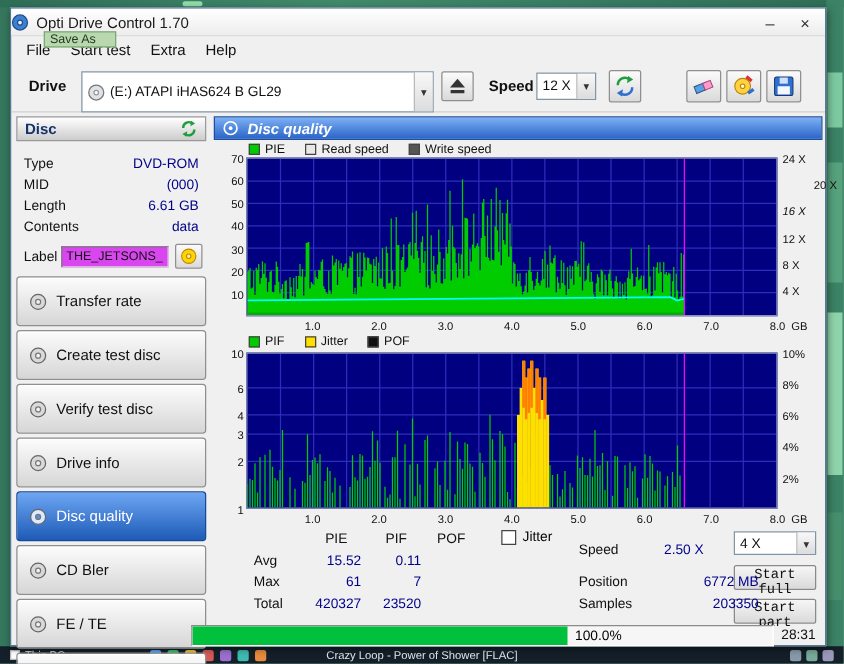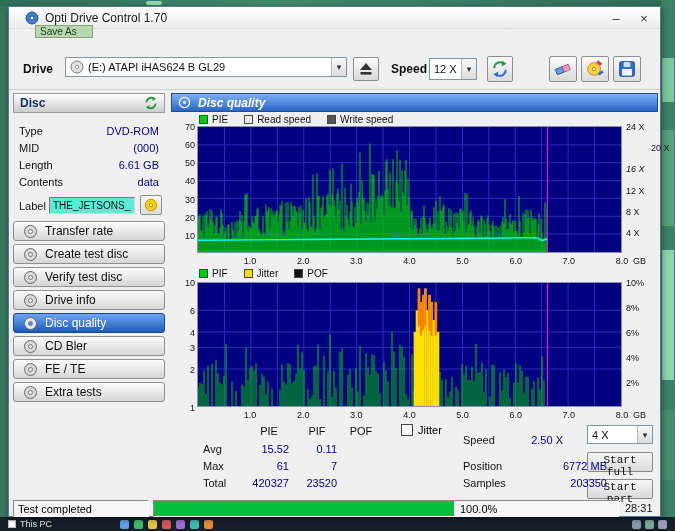--- a/index.html
+++ b/index.html
@@ -2,51 +2,51 @@
 <html><head>
 <meta charset="utf-8">
 <style>
 *{box-sizing:border-box}
 html,body{margin:0;padding:0}
 body{width:675px;height:531px;position:relative;overflow:hidden;background:#37795f;font-family:"Liberation Sans",sans-serif}
 .strip{position:absolute}
 .taskbar{position:absolute;left:0;top:517px;width:675px;height:14px;background:#141f29;display:flex;align-items:center;gap:8px;padding:0 8px;color:#e8e8e8;font-size:9px}
 .tb-ico{width:9px;height:9px;border-radius:2px;display:inline-block}
 .window{position:absolute;left:8px;top:6px;width:653px;height:511px;background:#f0f0f0;border:1px solid #55789c;box-shadow:1px 2px 6px rgba(0,0,0,.45)}
-.titlebar{position:absolute;left:0;top:0;right:0;height:22px;background:linear-gradient(#ffffff,#ededed);display:flex;align-items:center;padding:0 16px;border-bottom:1px solid #dcdcdc;font-size:12px;color:#1a1a1a}
+.titlebar{position:absolute;left:0;top:0;right:0;height:22px;background:linear-gradient(#ffffff,#ededed);display:flex;align-items:center;padding:0 0;border-bottom:1px solid #dcdcdc;font-size:12px;color:#1a1a1a}
 .title{margin-left:6px}
 .win-ctl{position:absolute;right:2px;top:0;height:22px;display:flex;align-items:center}
 .win-btn{width:28px;text-align:center;font-size:13px;color:#333}
 .saveas{position:absolute;left:26px;top:18px;width:58px;height:13px;background:#b9d8b0;border:1px solid #7ea877;color:#1e3a1a;font-size:10px;line-height:11px;padding-left:4px;z-index:9}
 .menubar{position:absolute;left:0;top:24px;right:0;height:18px;display:flex;align-items:center;padding-left:4px}
 .menu-item{font-size:12px;padding:1px 8px;color:#111}
 .toolbar{position:absolute;left:0;top:42px;right:0;height:41px;border-bottom:1px solid #cfcfcf}
 .lbl{position:absolute;font-size:11px;color:#111;white-space:nowrap}
 .bold{font-weight:bold;font-size:12px}
 .combo{position:absolute;background:#fff;border:1px solid #8294a5;font-size:11px;display:flex;align-items:center;gap:4px;padding-left:4px;color:#111;white-space:nowrap}
 .combo .arrow{margin-left:auto;align-self:stretch;width:15px;display:flex;align-items:center;justify-content:center;font-size:9px;color:#333;background:linear-gradient(#f8f8f8,#dcdcdc);border-left:1px solid #b9b9b9}
 .btn3d{position:absolute;display:flex;align-items:center;justify-content:center;background:linear-gradient(#fbfbfb,#dadada);border:1px solid #8f8f8f;border-radius:2px}
 .panel-header{position:absolute;display:flex;align-items:center;background:linear-gradient(#ffffff,#cccccc);border:1px solid #9a9a9a;font-weight:bold;font-size:12px;color:#17336b;padding:0 6px}
 .panel-header .sp{flex:1}
 .info-row{height:17px;display:flex;align-items:center;justify-content:space-between;padding:0 6px;font-size:11px}
 .info-row .k{color:#111}
 .info-row .v{color:#00008b}
-.side-btn{width:152px;height:20px;margin-bottom:3px;background:linear-gradient(#fcfcfc,#d6d6d6);border:1px solid #8f8f8f;border-radius:3px;display:flex;align-items:center;gap:7px;padding-left:9px;font-size:12px;color:#101010;box-shadow:inset 0 1px 0 #fff}
+.side-btn{width:152px;height:40px;margin-bottom:3px;background:linear-gradient(#fcfcfc,#d6d6d6);border:1px solid #8f8f8f;border-radius:3px;display:flex;align-items:center;gap:7px;padding-left:9px;font-size:12px;color:#101010;box-shadow:inset 0 1px 0 #fff}
 .side-btn.active{background:linear-gradient(#6ea6f3,#1d5bb7);border-color:#164a98;color:#fff;box-shadow:none}
 .status-btn{position:absolute;height:20px;justify-content:center;padding-left:0;font-size:11px;display:flex;align-items:center;background:linear-gradient(#f2f2f2,#d2d2d2);border:1px solid #8f8f8f;border-radius:2px;color:#222}
 .main-header{position:absolute;display:flex;align-items:center;gap:7px;padding:0 6px;background:linear-gradient(#7db0f4,#2a64c8);color:#fff;font-weight:bold;font-style:italic;font-size:12px;border:1px solid #1c4fa0}
 .legend{position:absolute;display:flex;gap:16px;align-items:center}
 .legend-item{display:flex;gap:4px;align-items:center;font-size:10px;color:#111}
 .swatch{width:9px;height:9px;border:1px solid #444;display:inline-block}
 .plot{position:absolute;background:#000080;border:1px solid #8a8fb8}
 .plot svg{display:block}
 .t{position:absolute;font-size:11px;color:#111;white-space:nowrap}
 .t.navy{color:#00008b}
 .t.tick{font-size:9px}
-.input{position:absolute;background:#5eead4;border:1px solid;border-color:#7a7a7a #d8d8d8 #d8d8d8 #7a7a7a;font-size:10px;padding:0 3px;font-family:inherit;color:#111}
+.input{position:absolute;background:#d946ef;border:1px solid;border-color:#7a7a7a #d8d8d8 #d8d8d8 #7a7a7a;font-size:10px;padding:0 3px;font-family:inherit;color:#111}
 .cbox{width:12px;height:12px;background:#fff;border:1px solid #444;display:inline-block}
 .wbtn{position:absolute;font-size:11px;background:linear-gradient(#f6f6f6,#dadada);border:1px solid #8a8a8a;border-radius:2px;font-family:Liberation Mono, monospace;color:#111}
 .inset{position:absolute;background:#f6f6f6;border:1px solid;border-color:#8a8a8a #ffffff #ffffff #8a8a8a;overflow:hidden}
 .pfill{position:absolute;left:0;top:0;bottom:0;background:#00c03c}
 </style>
 </head>
 <body>
 
 <div class="strip" style="left:0;top:0;width:675px;height:6px;background:linear-gradient(90deg,#2f6e56,#418a6b 40%,#2f6e56)"></div>
 <div class="strip" style="left:146px;top:1px;width:16px;height:4px;background:#8fdca9;border-radius:2px"></div>
@@ -64,44 +64,51 @@
   </span>
   <span id="tbIcons" style="display:flex;gap:5px;margin-left:60px">
       <span class="tb-ico" style="background: rgb(90, 162, 232);"></span>
       <span class="tb-ico" style="background: rgb(61, 187, 106);"></span>
       <span class="tb-ico" style="background: rgb(232, 193, 61);"></span>
       <span class="tb-ico" style="background: rgb(216, 88, 88);"></span>
       <span class="tb-ico" style="background: rgb(155, 111, 208);"></span>
       <span class="tb-ico" style="background: rgb(61, 187, 176);"></span>
       <span class="tb-ico" style="background: rgb(232, 138, 61);"></span>
     </span>
+  <span style="margin-left:40px;color:#dfe8ee">Crazy Loop - Power of Shower [FLAC]</span>
   <span style="margin-left:auto;display:flex;gap:4px">
     <span class="tb-ico" style="background:#8899aa"></span>
     <span class="tb-ico" style="background:#77aa99"></span>
     <span class="tb-ico" style="background:#9999bb"></span>
   </span>
 </div>
 
 <div class="window" id="win">
   <div class="titlebar">
     <svg width="14" height="14" viewBox="0 0 14 14">
         <circle cx="7" cy="7" r="6" fill="#3f7fd0" stroke="#1c4f8f"></circle>
         <circle cx="7" cy="7" r="2" fill="#eaf2ff" stroke="#1c4f8f"></circle>
       </svg>
     <span class="title">Opti Drive Control 1.70</span>
     <span class="win-ctl">
       <span class="win-btn">–</span>
       <span class="win-btn">×</span>
     </span>
   </div>
   <div class="saveas">Save As</div>
+  <div class="menubar" id="menubar">
+      <span class="menu-item">File</span>
+      <span class="menu-item">Start test</span>
+      <span class="menu-item">Extra</span>
+      <span class="menu-item">Help</span>
+    </div>
 
   <div class="toolbar">
     <span class="lbl bold" style="left:14px;top:13px">Drive</span>
-    <div class="combo" style="left:56px;top:8px;width:282px;height:20px">
+    <div class="combo" style="left:56px;top:8px;width:282px;height:33px">
       <svg width="14" height="14" viewBox="0 0 14 14">
           <circle cx="7" cy="7" r="6" fill="#dfe3e8" stroke="#777"></circle>
           <circle cx="7" cy="7" r="1.8" fill="#fff" stroke="#999"></circle>
         </svg>
       <span>(E:) ATAPI iHAS624  B GL29</span>
       <span class="arrow">▾</span>
     </div>
     <div class="btn3d" style="left:344px;top:8px;width:26px;height:24px">
       <svg width="16" height="14" viewBox="0 0 16 14">
           <polygon points="2,8 8,1 14,8" fill="#333"></polygon>
@@ -316,23 +323,20 @@
     <span class="cbox"></span>
     <span style="font-size:11px">Jitter</span>
   </div>
   <div class="combo" style="left:578px;top:418px;width:66px;height:19px">
     <span>4 X</span>
     <span class="arrow">▾</span>
   </div>
   <button class="wbtn" style="left:578px;top:445px;width:66px;height:20px">Start full</button>
   <button class="wbtn" style="left:578px;top:472px;width:66px;height:20px">Start part</button>
 
-  <div class="inset" style="left:4px;top:493px;width:136px;height:17px;display:flex;align-items:center">
-    <span style="font-size:11px;padding-left:4px">Test completed</span>
-  </div>
   <div class="inset" style="left:144px;top:493px;width:466px;height:17px">
     <div class="pfill" style="width:300px"></div>
     <span style="position:absolute;left:306px;top:2px;font-size:11px">100.0%</span>
   </div>
   <span class="t" style="left:616px;top:495px">28:31</span>
 <span class="t tick" style="top: 115px; left: 186px; transform: translateX(-100%);">70</span>
     <span class="t tick" style="top: 133.143px; left: 186px; transform: translateX(-100%);">60</span>
     <span class="t tick" style="top: 151.286px; left: 186px; transform: translateX(-100%);">50</span>
     <span class="t tick" style="top: 169.429px; left: 186px; transform: translateX(-100%);">40</span>
     <span class="t tick" style="top: 187.571px; left: 186px; transform: translateX(-100%);">30</span>

